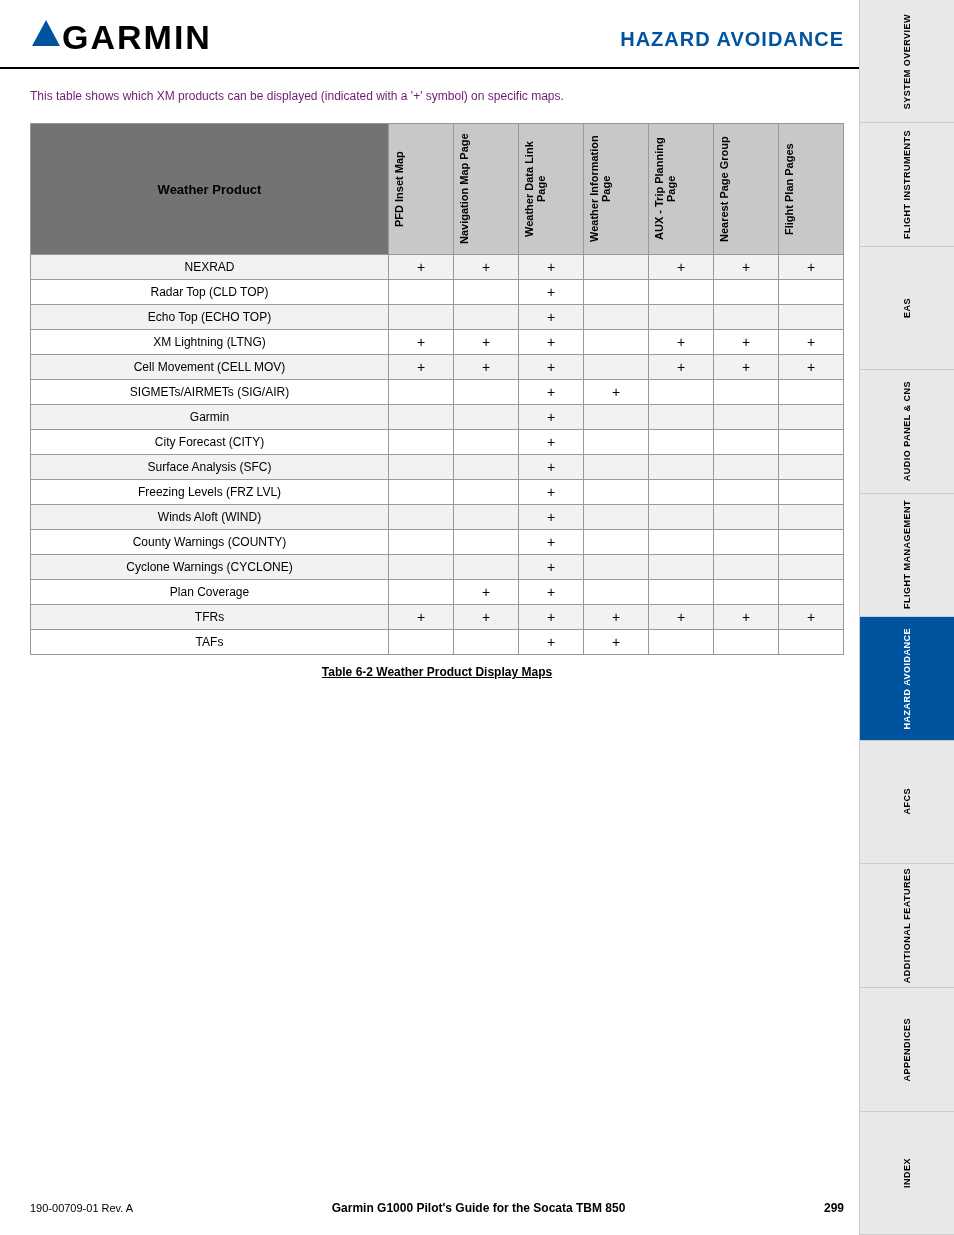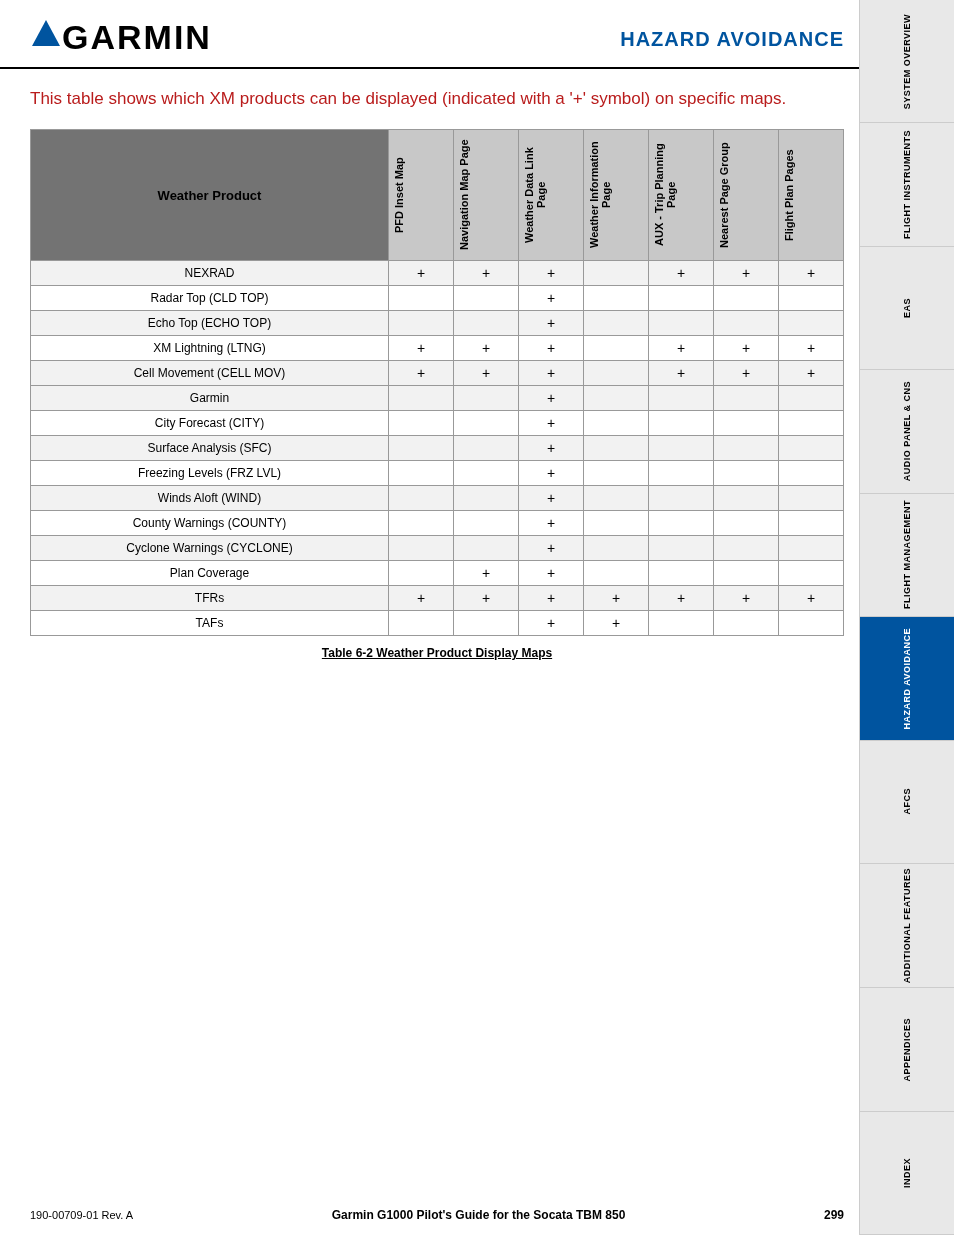--- a/index.html
+++ b/index.html
@@ -80,23 +80,23 @@
     .sidebar-tab.active .sidebar-tab-label {
       color: #fff;
     }
 
     
     .main-content {
       padding: 20px 110px 20px 30px;
     }
 
     .intro-text {
-      font-size: 17px;
+      font-size: 12px;
       margin-bottom: 20px;
-      color: #b91c1c;
+      color: #701a75;
     }
 
     
     .data-table {
       width: 100%;
       border-collapse: collapse;
       font-size: 12px;
     }
     .data-table th, .data-table td {
       border: 1px solid #999;
@@ -138,21 +138,21 @@
       text-align: center;
       margin-top: 10px;
       font-size: 12px;
       font-weight: bold;
       text-decoration: underline;
     }
 
     
     .footer {
       position: absolute;
-      bottom: 13px;
+      bottom: 20px;
       left: 30px;
       right: 110px;
       display: flex;
       justify-content: space-between;
       align-items: center;
       font-size: 11px;
     }
     .footer-left {
       font-size: 11px;
     }
@@ -298,20 +298,30 @@
         <tr class="odd-row">
           <td class="row-label">Cell Movement (CELL MOV)</td>
           <td class="plus-cell">+</td>
           <td class="plus-cell">+</td>
           <td class="plus-cell">+</td>
           <td class="plus-cell"></td>
           <td class="plus-cell">+</td>
           <td class="plus-cell">+</td>
           <td class="plus-cell">+</td>
         </tr>
+        <tr>
+          <td class="row-label">SIGMETs/AIRMETs (SIG/AIR)</td>
+          <td class="plus-cell"></td>
+          <td class="plus-cell"></td>
+          <td class="plus-cell">+</td>
+          <td class="plus-cell">+</td>
+          <td class="plus-cell"></td>
+          <td class="plus-cell"></td>
+          <td class="plus-cell"></td>
+        </tr>
         <tr class="odd-row">
           <td class="row-label">Garmin</td>
           <td class="plus-cell"></td>
           <td class="plus-cell"></td>
           <td class="plus-cell">+</td>
           <td class="plus-cell"></td>
           <td class="plus-cell"></td>
           <td class="plus-cell"></td>
           <td class="plus-cell"></td>
         </tr>

